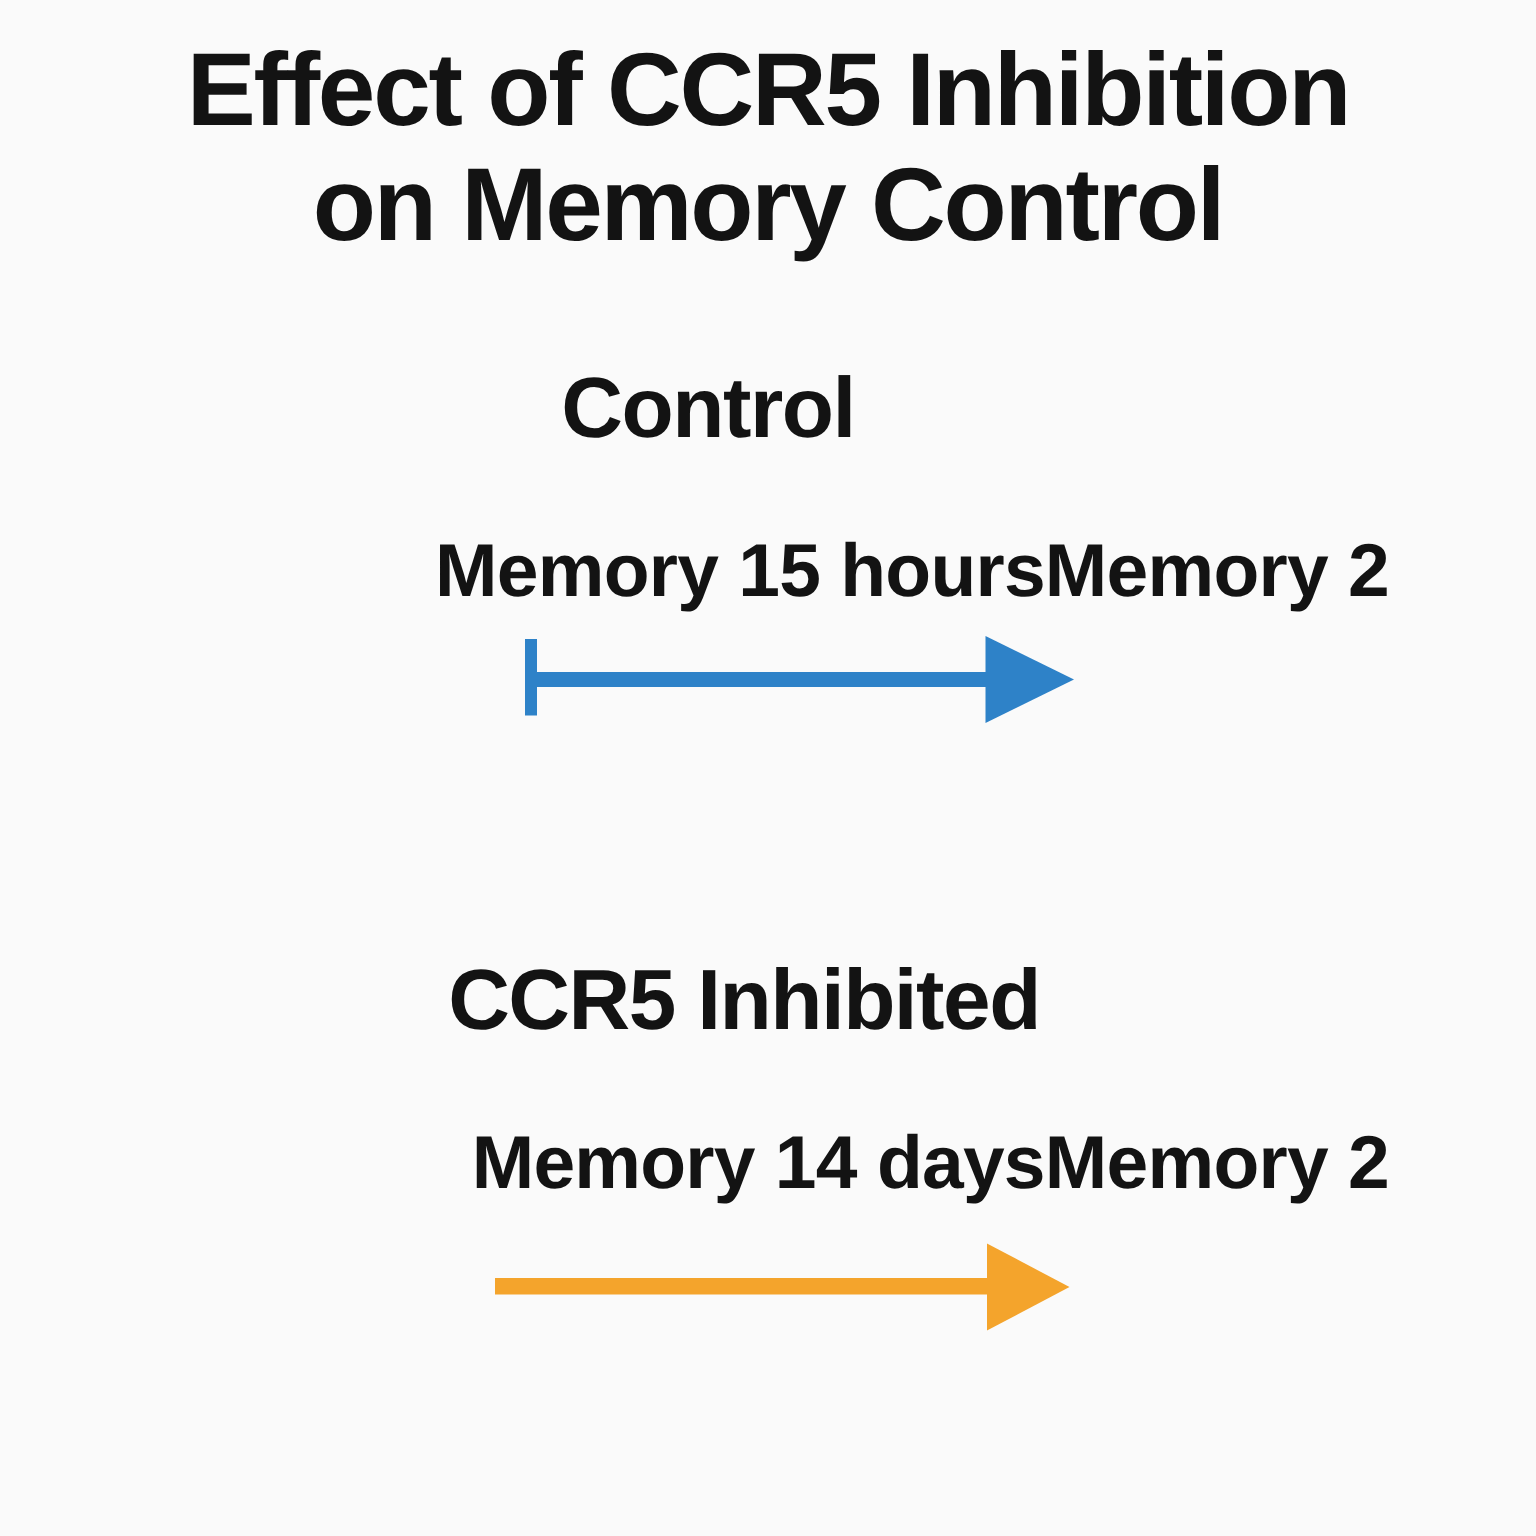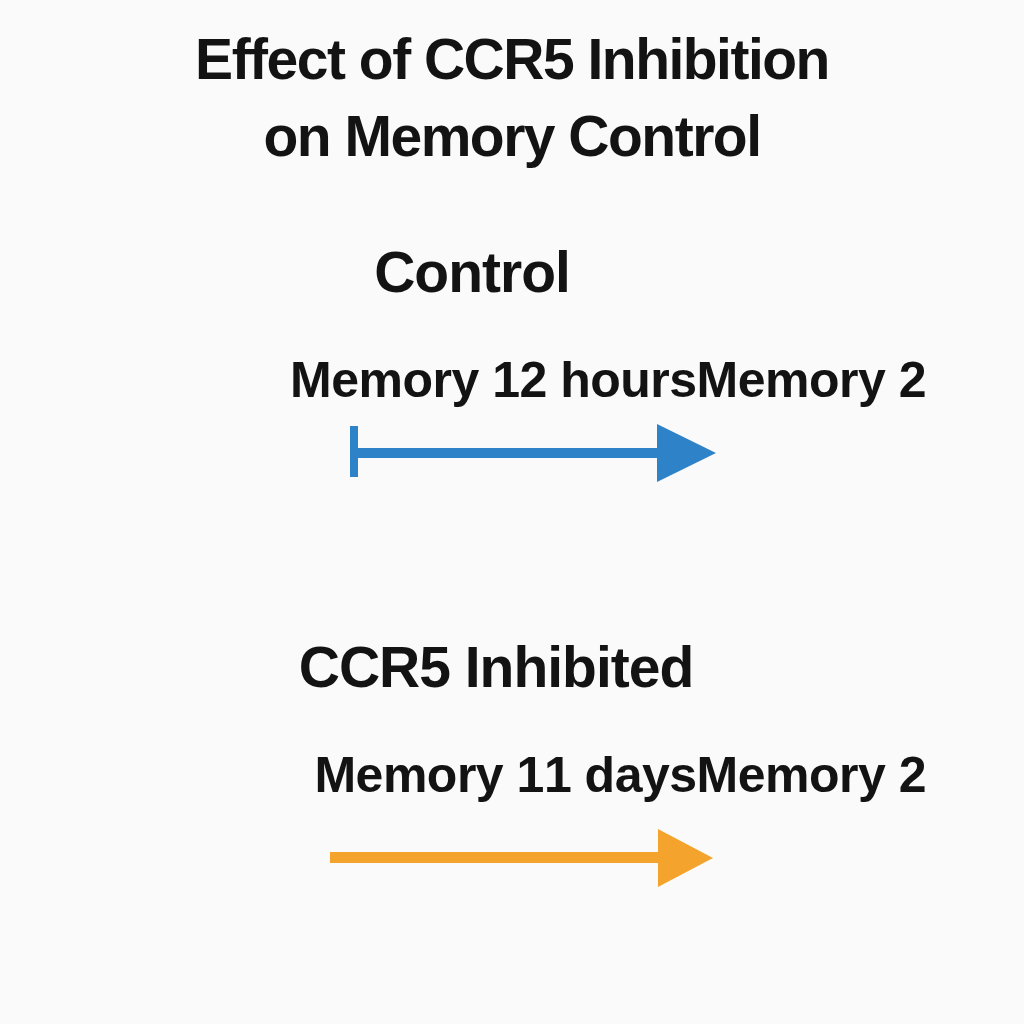--- a/index.html
+++ b/index.html
@@ -18,21 +18,21 @@
   .canvas {
     position: absolute;
     inset: 0;
   }
   .title {
     position: absolute;
     top: 21px;
     left: 0;
     width: 1024px;
     text-align: center;
-    font-size: 57px;
+    font-size: 69px;
     line-height: 77px;
     font-weight: 700;
     letter-spacing: -1.5px;
   }
   .section-heading {
     position: absolute;
     left: 0;
     width: 944px;
     text-align: center;
     font-size: 57px;
@@ -70,35 +70,35 @@
 
   <div class="title">
     <div>Effect of CCR5 Inhibition</div>
     <div>on Memory Control</div>
   </div>
 
   <div class="section-heading heading-control">Control</div>
 
   <div class="label-row row-control">
     <span>Memory 1</span>
-    <span>2 hours</span>
+    <span>5 hours</span>
     <span>Memory 2</span>
   </div>
 
   <svg class="arrow-svg arrow-control" width="372" height="64" viewBox="0 0 372 64" aria-hidden="true">
     <rect x="3" y="4" width="8" height="51" fill="#2E82C8"></rect>
     <rect x="3" y="26" width="312" height="10" fill="#2E82C8"></rect>
     <polygon points="310,2 369,31 310,60" fill="#2E82C8"></polygon>
   </svg>
 
   <div class="section-heading heading-inhibited">CCR5 Inhibited</div>
 
   <div class="label-row row-inhibited">
     <span>Memory 1</span>
-    <span>1 days</span>
+    <span>4 days</span>
     <span>Memory 2</span>
   </div>
 
   <svg class="arrow-svg arrow-inhibited" width="386" height="66" viewBox="0 0 386 66" aria-hidden="true">
     <rect x="1" y="27" width="335" height="11" fill="#F4A42C"></rect>
     <polygon points="329,4 384,33 329,62" fill="#F4A42C"></polygon>
   </svg>
 
 </div>
 

